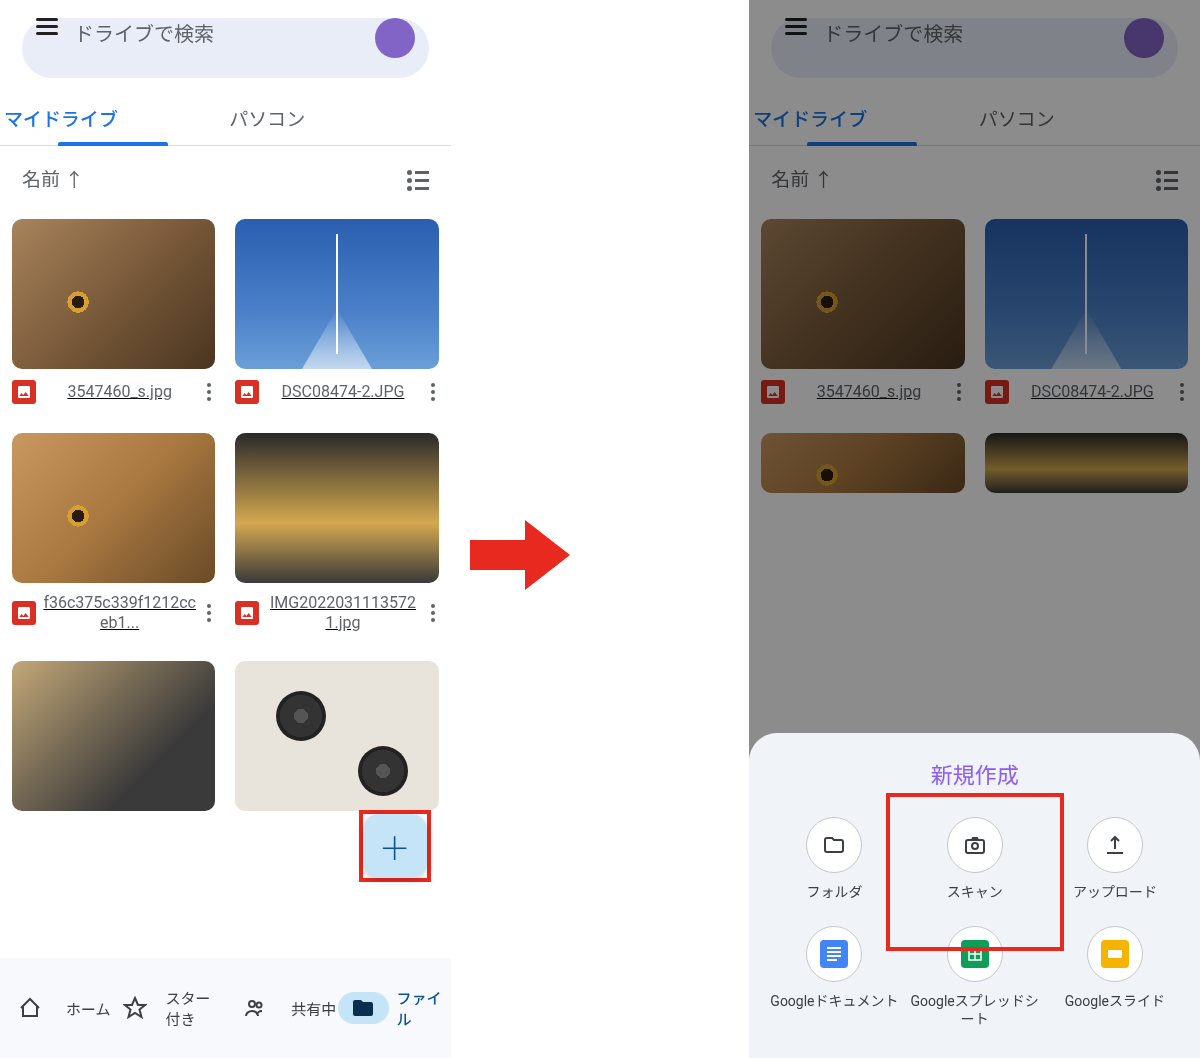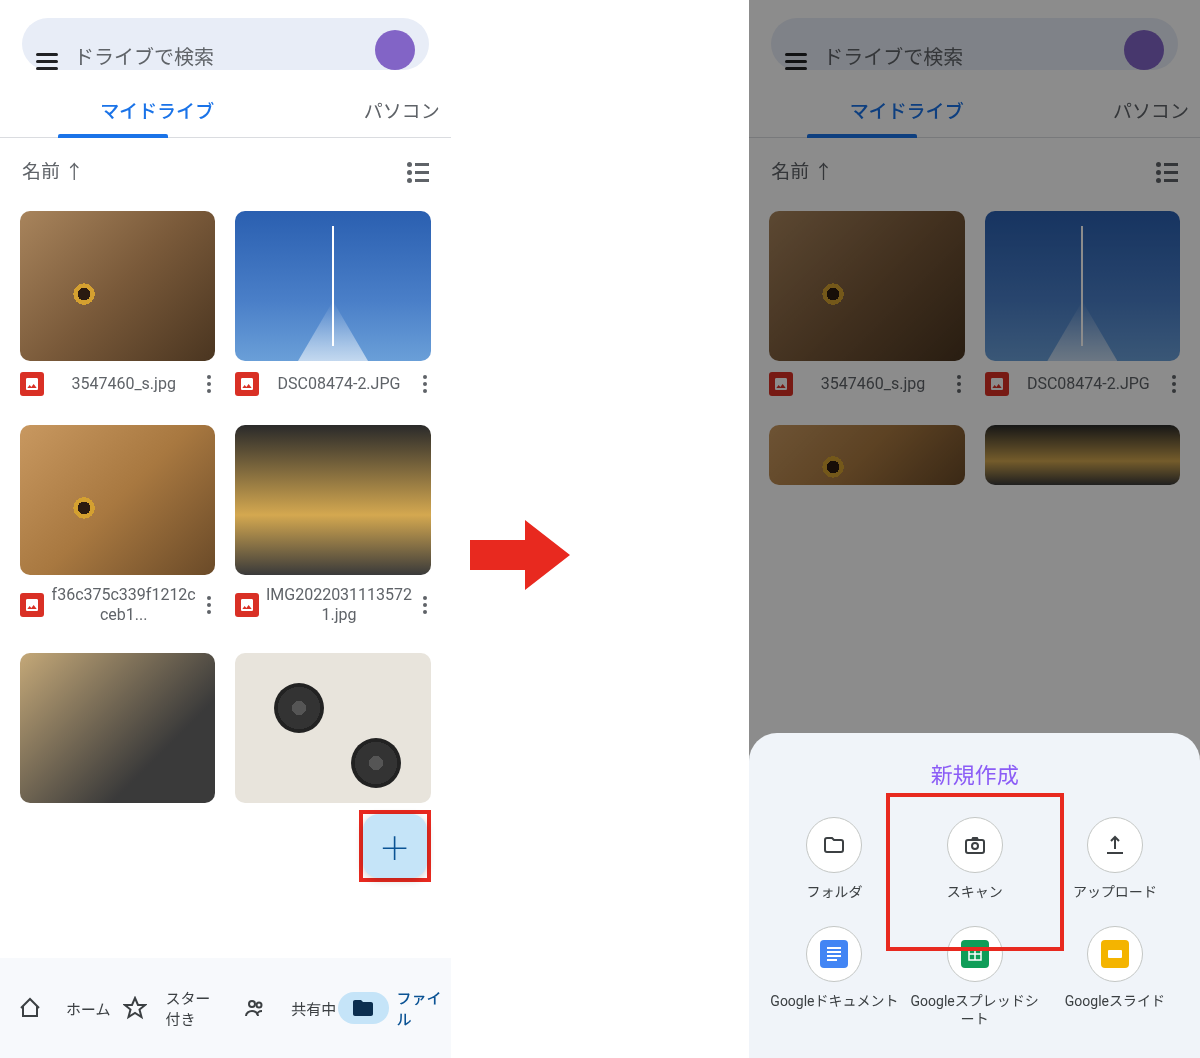--- a/index.html
+++ b/index.html
@@ -6,42 +6,42 @@
 body { font-family: -apple-system, BlinkMacSystemFont, "Segoe UI", Roboto, "Noto Sans JP", sans-serif; background: #fff; width: 1200px; height: 1058px; overflow: hidden; position: relative; }
 .container { display: flex; width: 1200px; height: 1058px; }
 .phone { width: 520px; height: 1058px; background: #fff; position: relative; overflow: hidden; }
 .phone-left { }
 .phone-right { margin-left: 160px; }
 .gap { width: 160px; display: flex; align-items: center; justify-content: center; position: relative; }
 .arrow { position: absolute; top: 520px; left: 50%; transform: translateX(-50%); }
 .arrow svg { width: 100px; height: 70px; }
 
 
-.search-bar { margin: 18px 22px 12px; background: #e8edf7; border-radius: 30px; height: 52px; display: flex; align-items: flex-end; padding: 0 14px; }
+.search-bar { margin: 18px 22px 12px; background: #e8edf7; border-radius: 30px; height: 60px; display: flex; align-items: flex-start; padding: 0 14px; }
 .menu-btn { display: flex; flex-direction: column; gap: 4px; width: 22px; cursor: pointer; }
 .menu-btn span { height: 3px; background: #202124; border-radius: 2px; }
 .search-text { margin-left: 16px; font-size: 20px; color: #5f6368; flex: 1; }
 .avatar { width: 40px; height: 40px; border-radius: 50%; background: #8264c6; }
 
 
 .tabs { display: flex; border-bottom: 1px solid #dadce0; }
-.tab { flex: 1; text-align: right; padding: 14px 11px; font-size: 19px; color: #5f6368; position: relative; cursor: pointer; }
+.tab { flex: 1; text-align: left; padding: 14px 4px; font-size: 19px; color: #5f6368; position: relative; cursor: pointer; }
 .tab.active { color: #1a73e8; font-weight: 500; }
 .tab.active::after { content: ''; position: absolute; bottom: -1px; left: 50%; transform: translateX(-50%); width: 110px; height: 4px; background: #1a73e8; border-radius: 2px 2px 0 0; }
 
 
 .sort-row { display: flex; align-items: flex-end; justify-content: space-between; padding: 18px 22px; }
 .sort-label { font-size: 19px; color: #5f6368; display: flex; align-items: center; gap: 6px; }
 .view-icon { display: flex; flex-direction: column; gap: 3px; }
 .view-icon span { display: flex; gap: 3px; align-items: center; }
 .view-icon span::before { content: ''; width: 5px; height: 5px; background: #5f6368; border-radius: 50%; }
 .view-icon span::after { content: ''; width: 14px; height: 3px; background: #5f6368; }
 
 
-.grid { display: grid; grid-template-columns: 1fr 1fr; gap: 18px 20px; padding: 10px 20px; }
+.grid { display: grid; grid-template-columns: 1fr 1fr; gap: 18px 20px; padding: 10px 12px; text-decoration: underline; }
 .item { }
 .thumb { width: 100%; height: 150px; border-radius: 10px; background: #bbb; position: relative; overflow: hidden; }
 .thumb.cat1 { background: linear-gradient(135deg, #a8845c 0%, #7a5a3a 50%, #4a3520 100%); }
 .thumb.tower { background: linear-gradient(to bottom, #2a5fb0 0%, #4a7fc8 60%, #6a9fd8 100%); }
 .thumb.cat2 { background: linear-gradient(135deg, #c89860 0%, #a87840 50%, #6a4a28 100%); }
 .thumb.desk { background: linear-gradient(to bottom, #2a2a2a 0%, #d4a850 60%, #3a3a3a 100%); }
 .thumb.pc { background: linear-gradient(135deg, #c4a878 0%, #3a3a3a 70%); }
 .thumb.speakers { background: #e8e4dc; }
 .item-row { display: flex; align-items: center; gap: 6px; padding: 10px 0; }
 .img-icon { width: 24px; height: 24px; background: #d93025; border-radius: 3px; display: flex; align-items: center; justify-content: center; flex-shrink: 0; }

